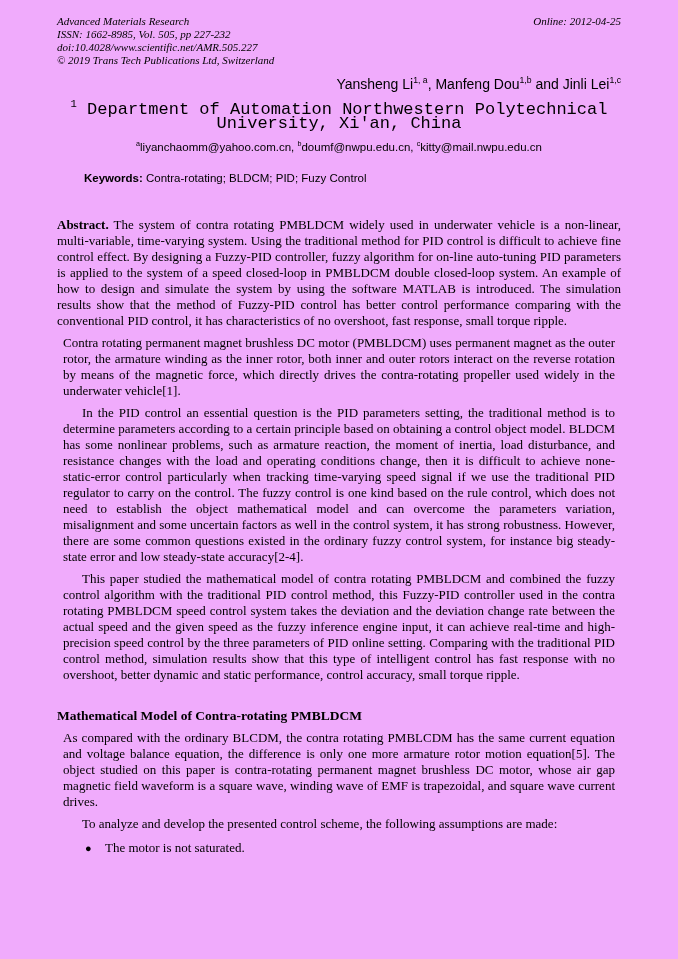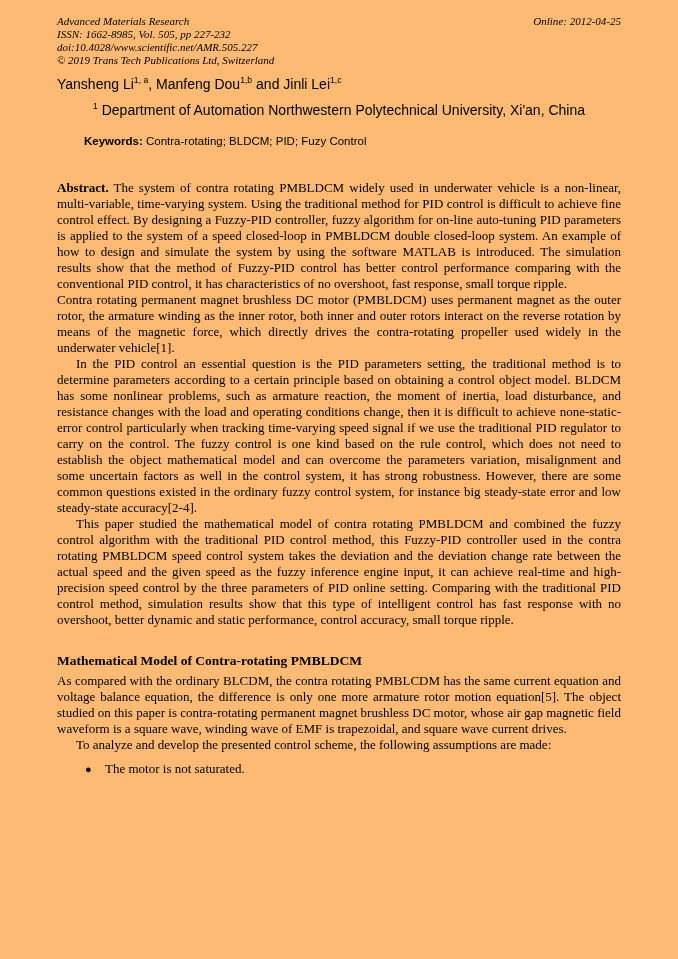--- a/index.html
+++ b/index.html
@@ -1,21 +1,21 @@
 <!DOCTYPE html>
 <html><head>
 <meta charset="utf-8">
 <style>
   html, body { margin: 0; padding: 0; background: #ffffff; }
   .page {
     position: relative;
     width: 678px;
     height: 959px;
     margin: 0 auto;
-    background: #fdba74;
+    background: #f0abfc;
     color: #000000;
     box-sizing: border-box;
     padding: 15px 57px 0 57px;
     font-family: "Liberation Serif", serif;
     overflow: hidden;
   }
   
   .masthead {
     display: flex;
     justify-content: space-between;
@@ -33,31 +33,31 @@
     font-weight: bold;
     font-size: 15px;
     line-height: 19px;
     text-align: center;
     margin: 20px 0 0 0;
   }
   .authors {
     font-family: "Liberation Sans", sans-serif;
     font-size: 14px;
     line-height: 18px;
-    text-align: left;
+    text-align: right;
     margin: 8px 0 0 0;
   }
   .authors sup, .affiliation sup, .emails sup {
     font-size: 0.62em;
     vertical-align: super;
     line-height: 0;
   }
   .affiliation {
-    font-family: Liberation Sans, sans-serif;
-    font-size: 14px;
+    font-family: Liberation Mono, monospace;
+    font-size: 17px;
     line-height: 14px;
     text-align: center;
     margin: 10px 0 0 0;
   }
   .emails {
     font-family: "Liberation Sans", sans-serif;
     font-size: 11.5px;
     line-height: 14px;
     text-align: center;
     margin: 9px 0 0 0;
@@ -83,21 +83,21 @@
     font-size: 13.5px;
     font-weight: bold;
     line-height: 17px;
     margin: 17px 0 4px 0;
   }
   .section-heading.mt-lg { margin-top: 24px; }
   p.body {
     font-size: 13px;
     line-height: 16px;
     text-align: justify;
-    margin: 0;
+    margin: 6px;
   }
   p.body.indent { text-indent: 19px; }
   .bullet-row {
     font-size: 13px;
     line-height: 16px;
     padding-left: 20px;
     margin: 8px;
   }
   .bullet-row .bullet {
     font-size: 11px;
@@ -118,20 +118,21 @@
       <div>© 2019 Trans Tech Publications Ltd, Switzerland</div>
     </div>
     <div class="masthead-right">Online: 2012-04-25</div>
   </header>
 
 
   <p class="authors"><span>Yansheng Li</span><sup>1, a</sup><span>, </span><span>Manfeng Dou</span><sup>1,b</sup><span> and </span><span>Jinli Lei</span><sup>1,c</sup></p>
 
   <p class="affiliation"><sup>1</sup><span> Department of Automation Northwestern Polytechnical University, Xi'an, China</span></p>
 
+  <p class="emails"><sup>a</sup><span>liyanchaomm@yahoo.com.cn</span><span>, </span><sup>b</sup><span>doumf@nwpu.edu.cn</span><span>, </span><sup>c</sup><span>kitty@mail.nwpu.edu.cn</span></p>
 
   <p class="keywords"><span class="kw-label">Keywords:</span> <span>Contra-rotating; BLDCM; PID; Fuzy Control</span></p>
 
   <p class="abstract"><span class="ab-label">Abstract.</span> <span>The system of contra rotating PMBLDCM widely used in underwater vehicle is a non-linear, multi-variable, time-varying system. Using the traditional method for PID control is difficult to achieve fine control effect. By designing a Fuzzy-PID controller, fuzzy algorithm for on-line auto-tuning PID parameters is applied to the system of a speed closed-loop in PMBLDCM double closed-loop system.  An example of how to design and simulate the system by using the software MATLAB is introduced. The simulation results show that the method of Fuzzy-PID control has better control performance comparing with the conventional PID control, it has characteristics of no overshoot, fast response, small torque ripple.</span></p>
 
   <p class="body">Contra rotating permanent magnet brushless DC motor (PMBLDCM) uses permanent magnet as the outer rotor, the armature winding as the inner rotor, both inner and outer rotors interact on the reverse rotation by means of the magnetic force, which directly drives the contra-rotating propeller used widely in the underwater vehicle[1].</p>
   <p class="body indent">In the PID control an essential question is the PID parameters setting, the traditional method is to determine parameters according to a certain principle based on obtaining a control object model. BLDCM has some nonlinear problems, such as armature reaction, the moment of inertia, load disturbance, and resistance changes with the load and operating conditions change, then it is difficult to achieve none-static-error control particularly when tracking time-varying speed signal if we use the traditional PID regulator to carry on the control. The fuzzy control is one kind based on the rule control, which does not need to establish the object mathematical model and can overcome the parameters variation, misalignment and some uncertain factors as well in the control system, it has strong robustness. However, there are some common questions existed in the ordinary fuzzy control system, for instance big steady-state error and low steady-state accuracy[2-4].</p>
   <p class="body indent">This paper studied the mathematical model of contra rotating PMBLDCM and combined the fuzzy control algorithm with the traditional PID control method, this Fuzzy-PID controller used in the contra rotating PMBLDCM speed control system takes the deviation and the deviation change rate between the actual speed and the given speed as the fuzzy inference engine input, it can achieve real-time and high-precision speed control by the three parameters of PID online setting. Comparing with the traditional PID control method, simulation results show that this type of intelligent control has fast response with no overshoot, better dynamic and static performance, control accuracy, small torque ripple.</p>
 
   <h2 class="section-heading mt-lg">Mathematical Model of Contra-rotating PMBLDCM</h2>

